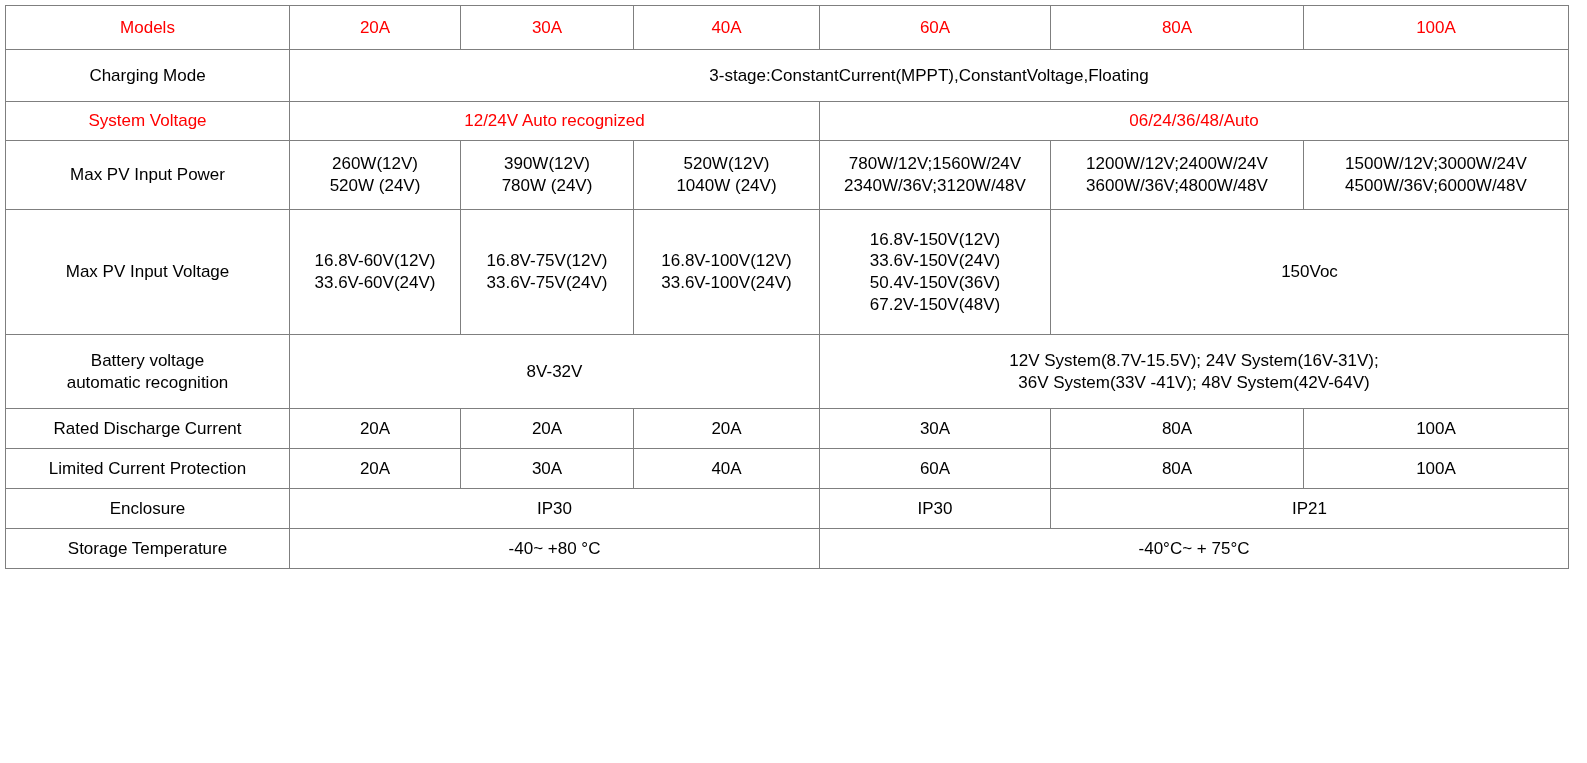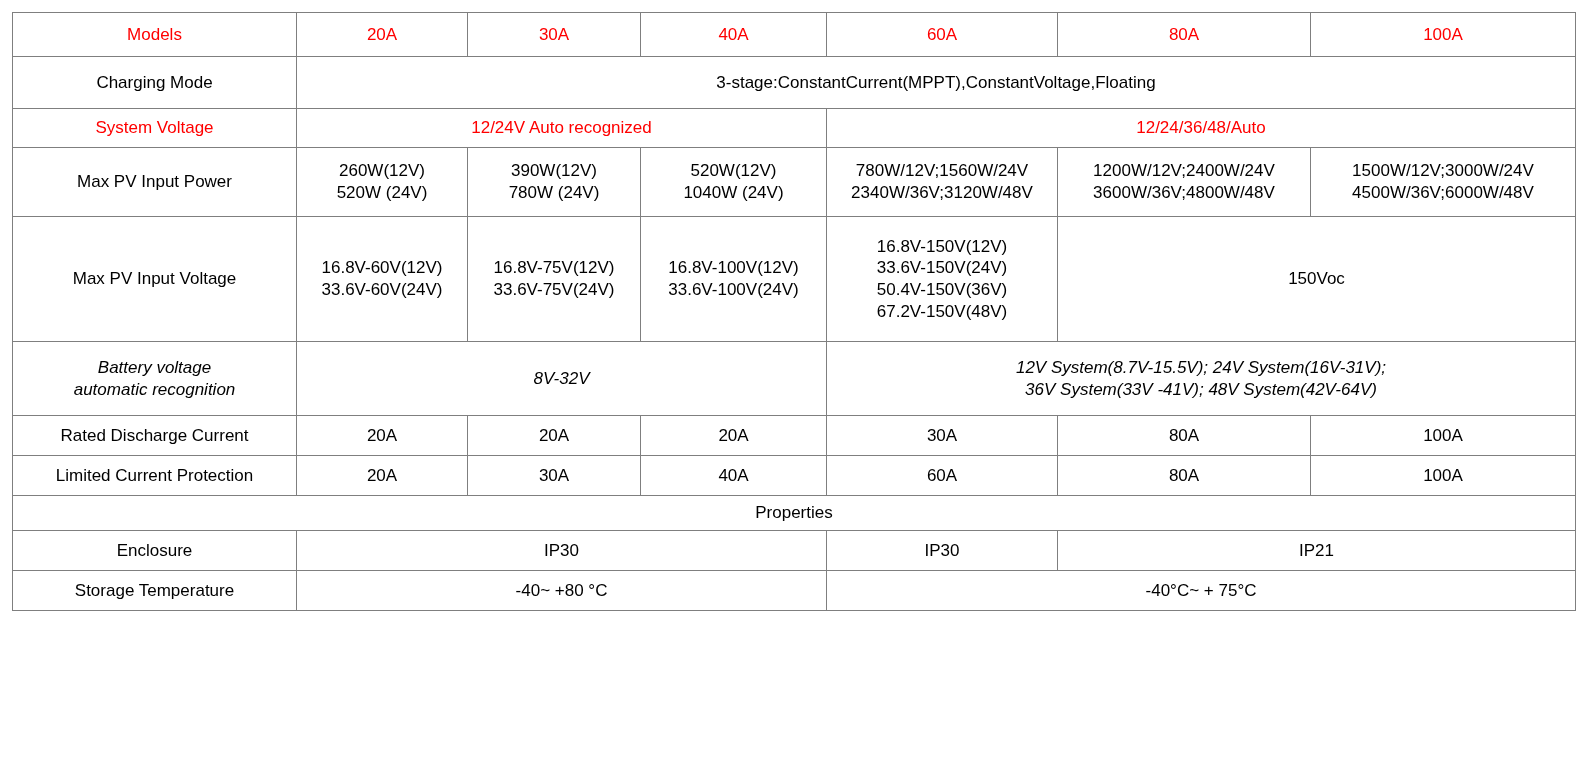--- a/index.html
+++ b/index.html
@@ -14,21 +14,21 @@
   #sheet {
     width: 1587px;
     height: 763px;
     position: relative;
     overflow: hidden;
     box-sizing: border-box;
   }
   table.spec {
     border-collapse: collapse;
     width: 1563px;
-    margin: 12px;
+    margin: 5px;
     table-layout: fixed;
   }
   table.spec td, table.spec th {
     border: 1px solid #7f7f7f;
     padding: 3px 6px;
     font-size: 17px;
     font-weight: normal;
     text-align: center;
     vertical-align: middle;
     line-height: 1.28;
@@ -44,21 +44,21 @@
   .bold {
     font-weight: bold;
   }
   .hdr {
     height: 44px;
   }
   .r-charging { height: 52px; }
   .r-sysvolt { height: 39px; }
   .r-pvpower { height: 69px; }
   .r-pvvolt  { height: 125px; }
-  .r-battvolt{ height: 74px; font-style: italic; }
+  .r-battvolt{ height: 74px; }
   .r-disch   { height: 40px; }
   .r-limit   { height: 40px; }
   .r-battype { height: 40px; }
   .r-props   { height: 35px; }
   .r-encl    { height: 40px; }
   .r-envtemp { height: 58px; }
   .r-stortemp{ height: 40px; }
   .nowrapcell { white-space: nowrap; }
   .multi { white-space: pre-line; }
 </style>
@@ -88,21 +88,21 @@
       </tr>
 
       <tr class="r-charging">
         <td class="label">Charging Mode</td>
         <td colspan="6">3-stage:ConstantCurrent(MPPT),ConstantVoltage,Floating</td>
       </tr>
 
       <tr class="r-sysvolt">
         <td class="label red">System Voltage</td>
         <td colspan="3" class="red">12/24V Auto recognized</td>
-        <td colspan="3" class="red">12/24/36/48/Auto</td>
+        <td colspan="3" class="red">06/24/36/48/Auto</td>
       </tr>
 
       <tr class="r-pvpower">
         <td class="label">Max PV Input Power</td>
         <td class="multi">260W(12V)
 520W (24V)</td>
         <td class="multi">390W(12V)
 780W (24V)</td>
         <td class="multi">520W(12V)
 1040W (24V)</td>
@@ -151,23 +151,20 @@
         <td class="label">Limited Current Protection</td>
         <td>20A</td>
         <td>30A</td>
         <td>40A</td>
         <td>60A</td>
         <td>80A</td>
         <td>100A</td>
       </tr>
 
 
-      <tr class="r-props">
-        <td colspan="7" class="label bold">Properties</td>
-      </tr>
 
       <tr class="r-encl">
         <td class="label">Enclosure</td>
         <td colspan="3">IP30</td>
         <td>IP30</td>
         <td colspan="2">IP21</td>
       </tr>
 
 
       <tr class="r-stortemp">

